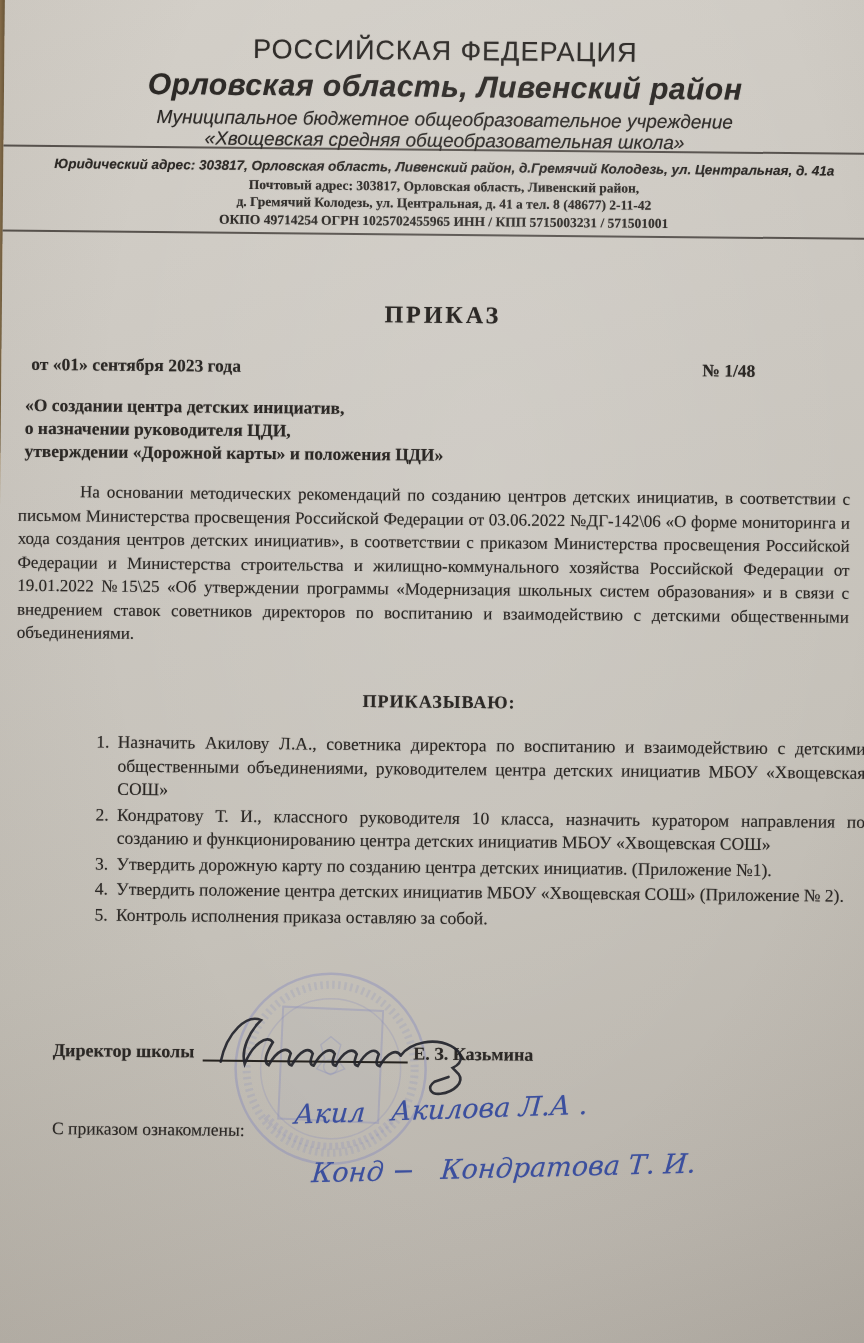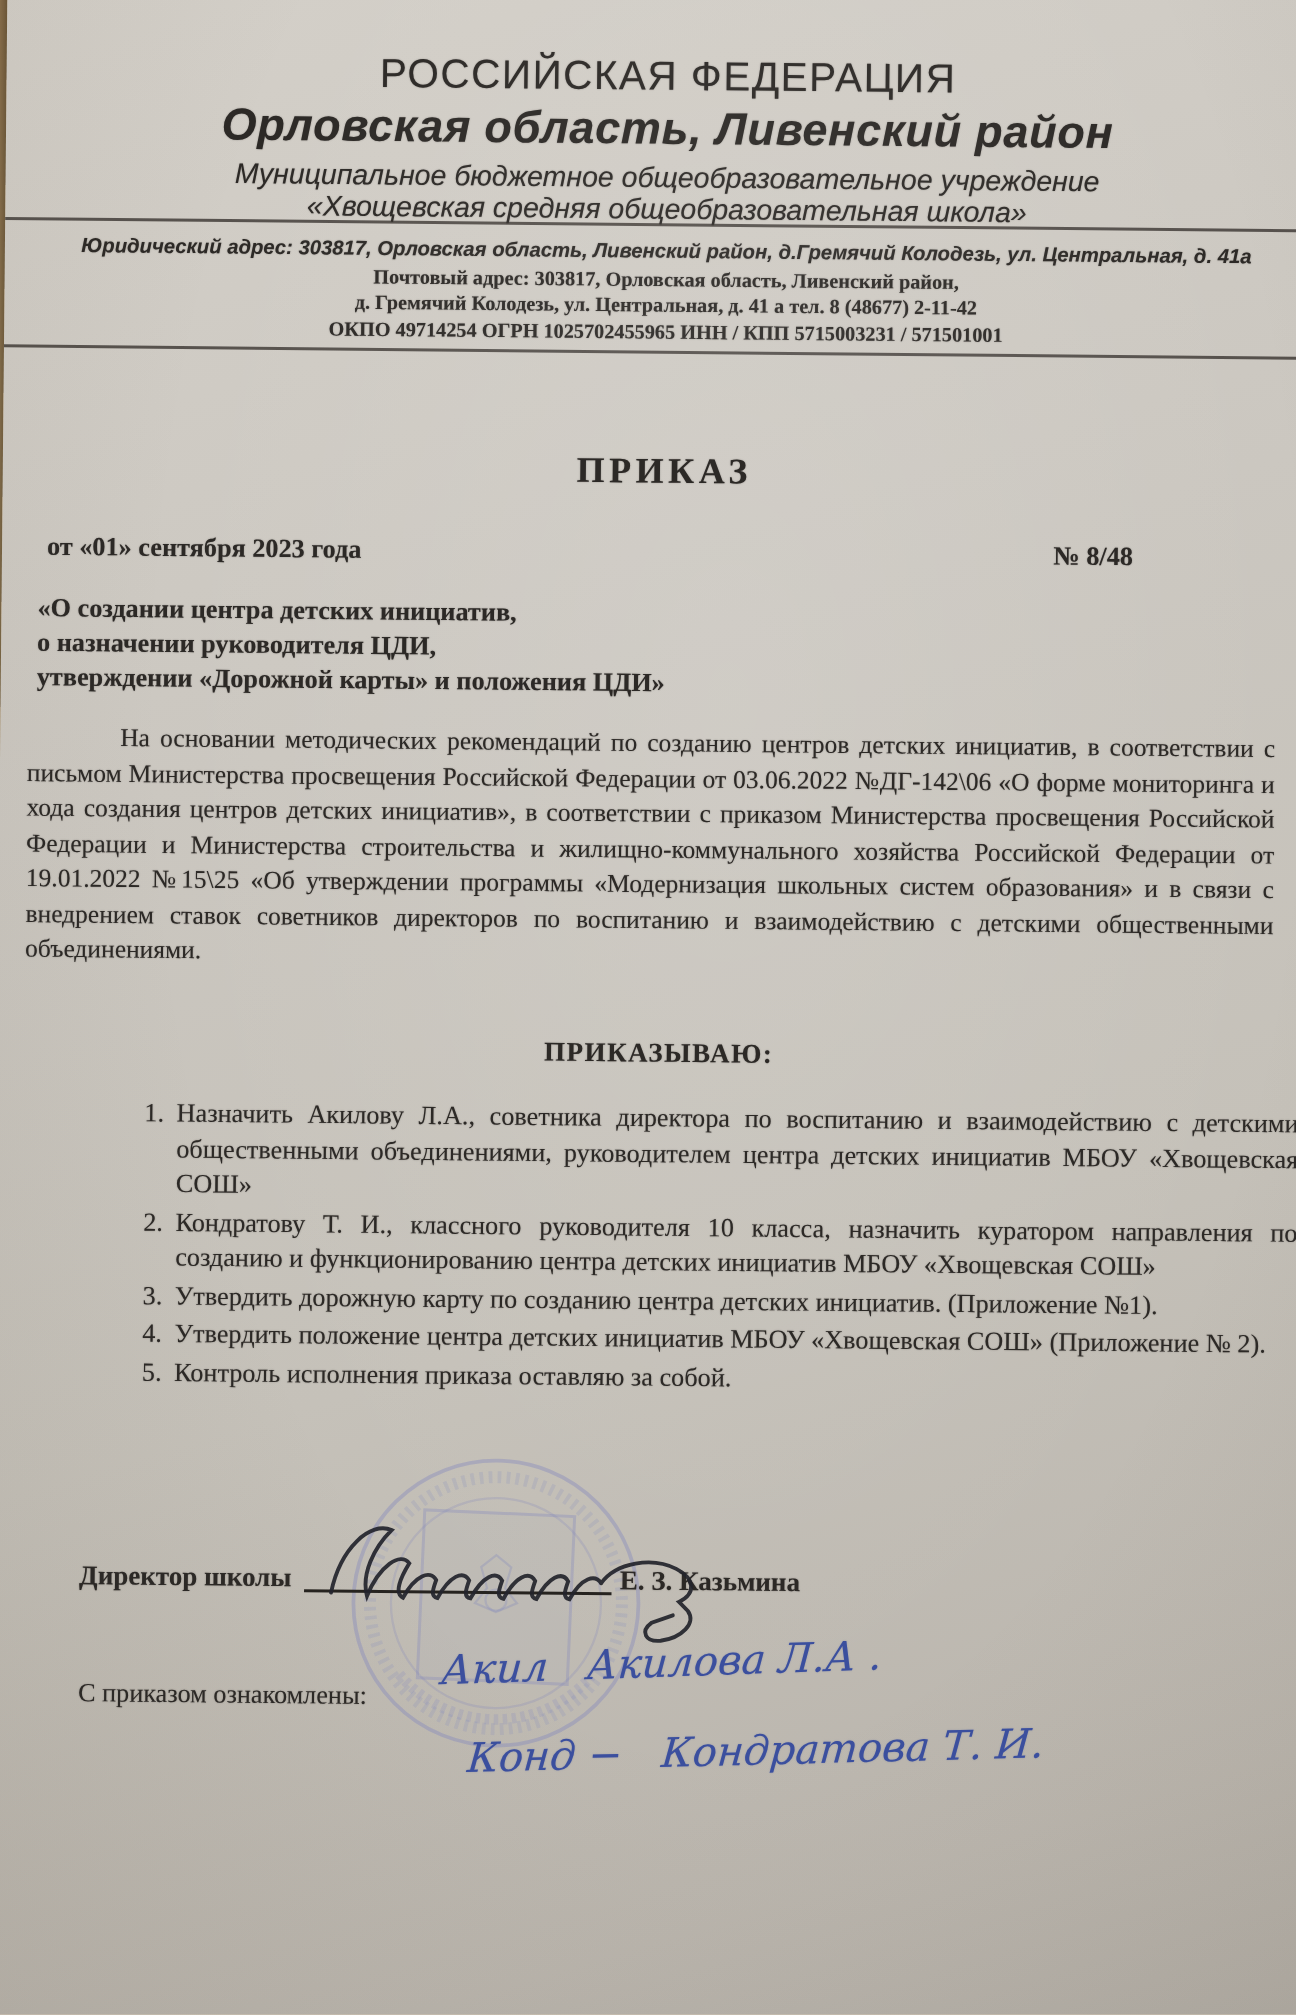--- a/index.html
+++ b/index.html
@@ -74,21 +74,21 @@
   <div class="abs rule rule1"></div>
   <div class="abs ctr ink sans hdr-legal">Юридический адрес: 303817, Орловская область, Ливенский  район, д.Гремячий Колодезь, ул. Центральная, д. 41а</div>
   <div class="abs ctr ink serif hdr-postal1">Почтовый адрес:   303817, Орловская область, Ливенский  район,</div>
   <div class="abs ctr ink serif hdr-postal2">д. Гремячий Колодезь, ул. Центральная, д. 41 а тел. 8 (48677) 2-11-42</div>
   <div class="abs ctr ink serif hdr-registry">ОКПО 49714254    ОГРН 1025702455965    ИНН  /  КПП 5715003231 /  571501001</div>
   <div class="abs rule rule2"></div>
 
   <div class="abs ctr ink title z2">ПРИКАЗ</div>
   <div class="abs meta-row ink z2">
     <span>от «01» сентября 2023 года</span>
-    <span>№ 8/48</span>
+    <span>№ 1/48</span>
   </div>
   <div class="abs subject ink z2">
     <div>«О создании центра детских инициатив,</div>
     <div>о назначении руководителя ЦДИ,</div>
     <div>утверждении «Дорожной карты» и положения ЦДИ»</div>
   </div>
 
   <div class="abs preamble ink z2">На основании методических рекомендаций по созданию центров детских инициатив, в соответствии с письмом Министерства просвещения Российской Федерации от 03.06.2022 №ДГ-142\06 «О форме мониторинга и хода создания центров детских инициатив», в соответствии с приказом  Министерства просвещения  Российской Федерации и Министерства строительства и жилищно-коммунального хозяйства Российской Федерации  от 19.01.2022 №15\25  «Об утверждении программы «Модернизация школьных систем образования» и в связи с внедрением ставок советников директоров по воспитанию и взаимодействию с детскими общественными объединениями.</div>
   <div class="abs ctr ink directive z2">ПРИКАЗЫВАЮ:</div>
   <ol class="abs order-list ink z2">

